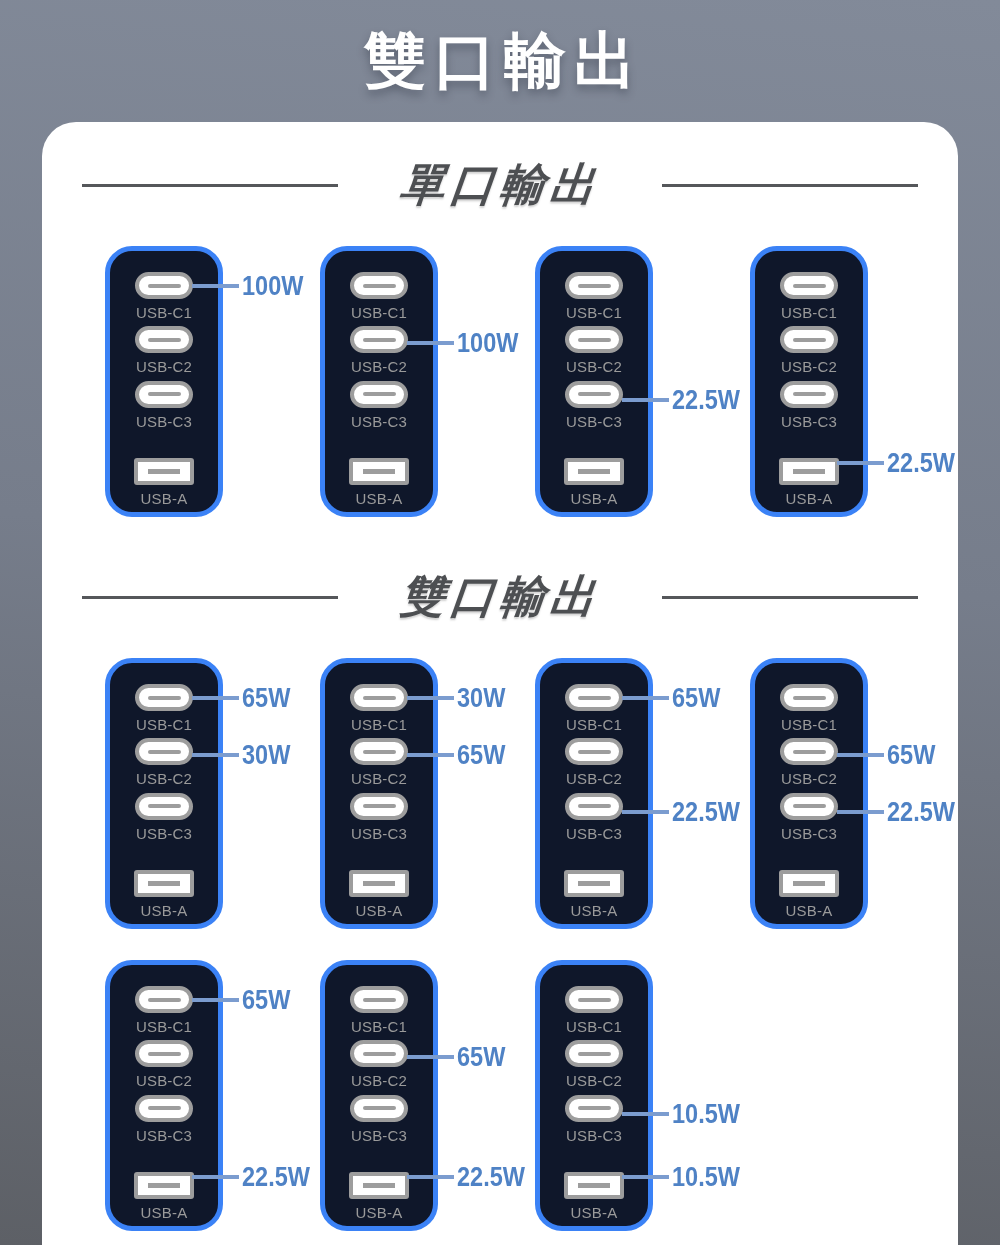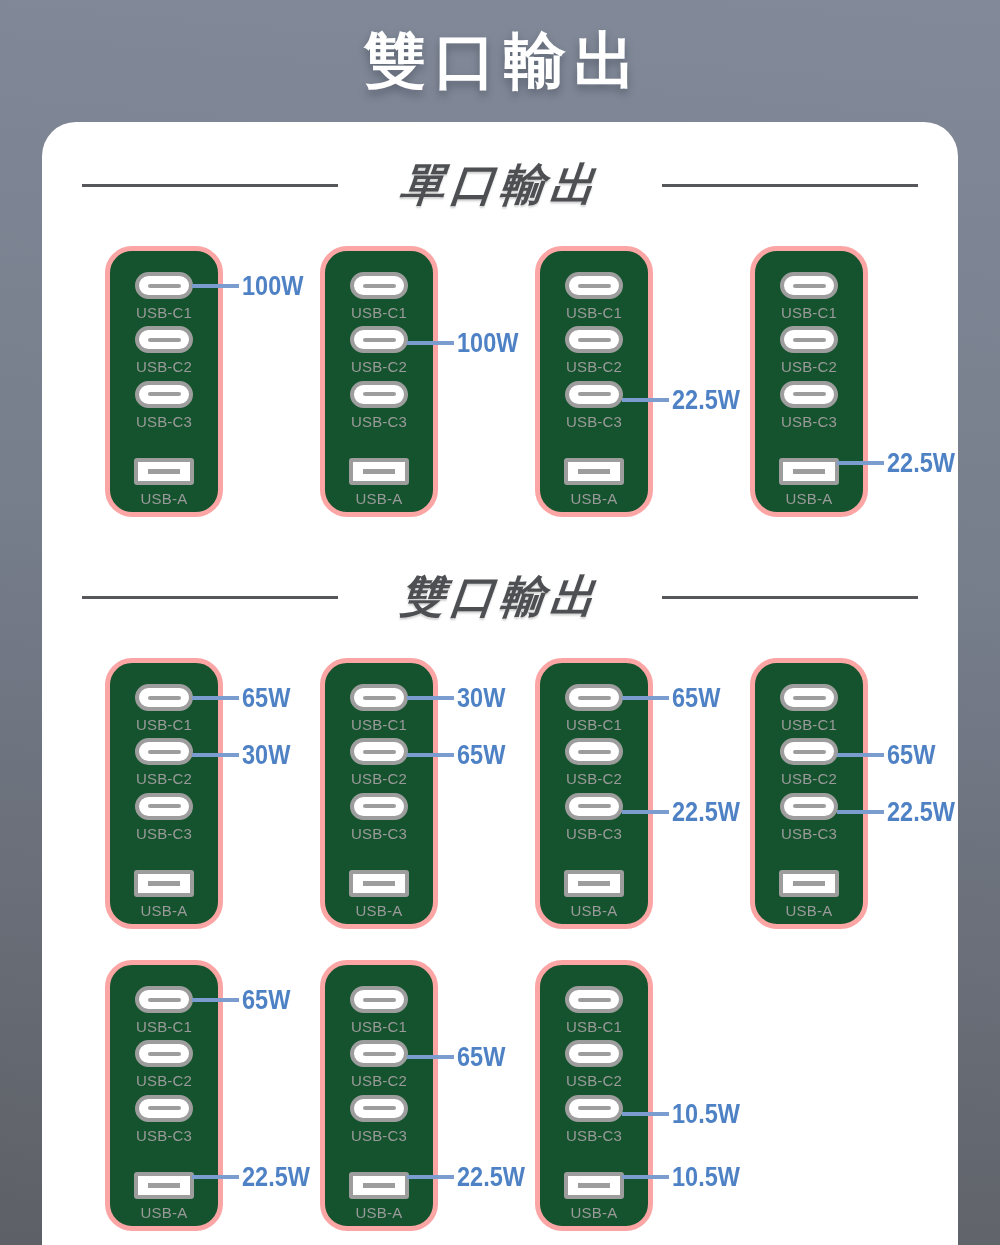--- a/index.html
+++ b/index.html
@@ -66,22 +66,22 @@
   }
   .charger-slot {
     width: 215px;
     flex-shrink: 0;
     position: relative;
   }
   .charger {
     box-sizing: border-box;
     width: 118px;
     height: 271px;
-    background: #14532d;
-    border: 5px solid #fca5a5;
+    background: #0f172a;
+    border: 5px solid #3b82f6;
     border-radius: 27px;
     padding-top: 21px;
     display: flex;
     flex-direction: column;
     align-items: center;
   }
   .port-group {
     height: 57px;
     display: flex;
     flex-direction: column;

